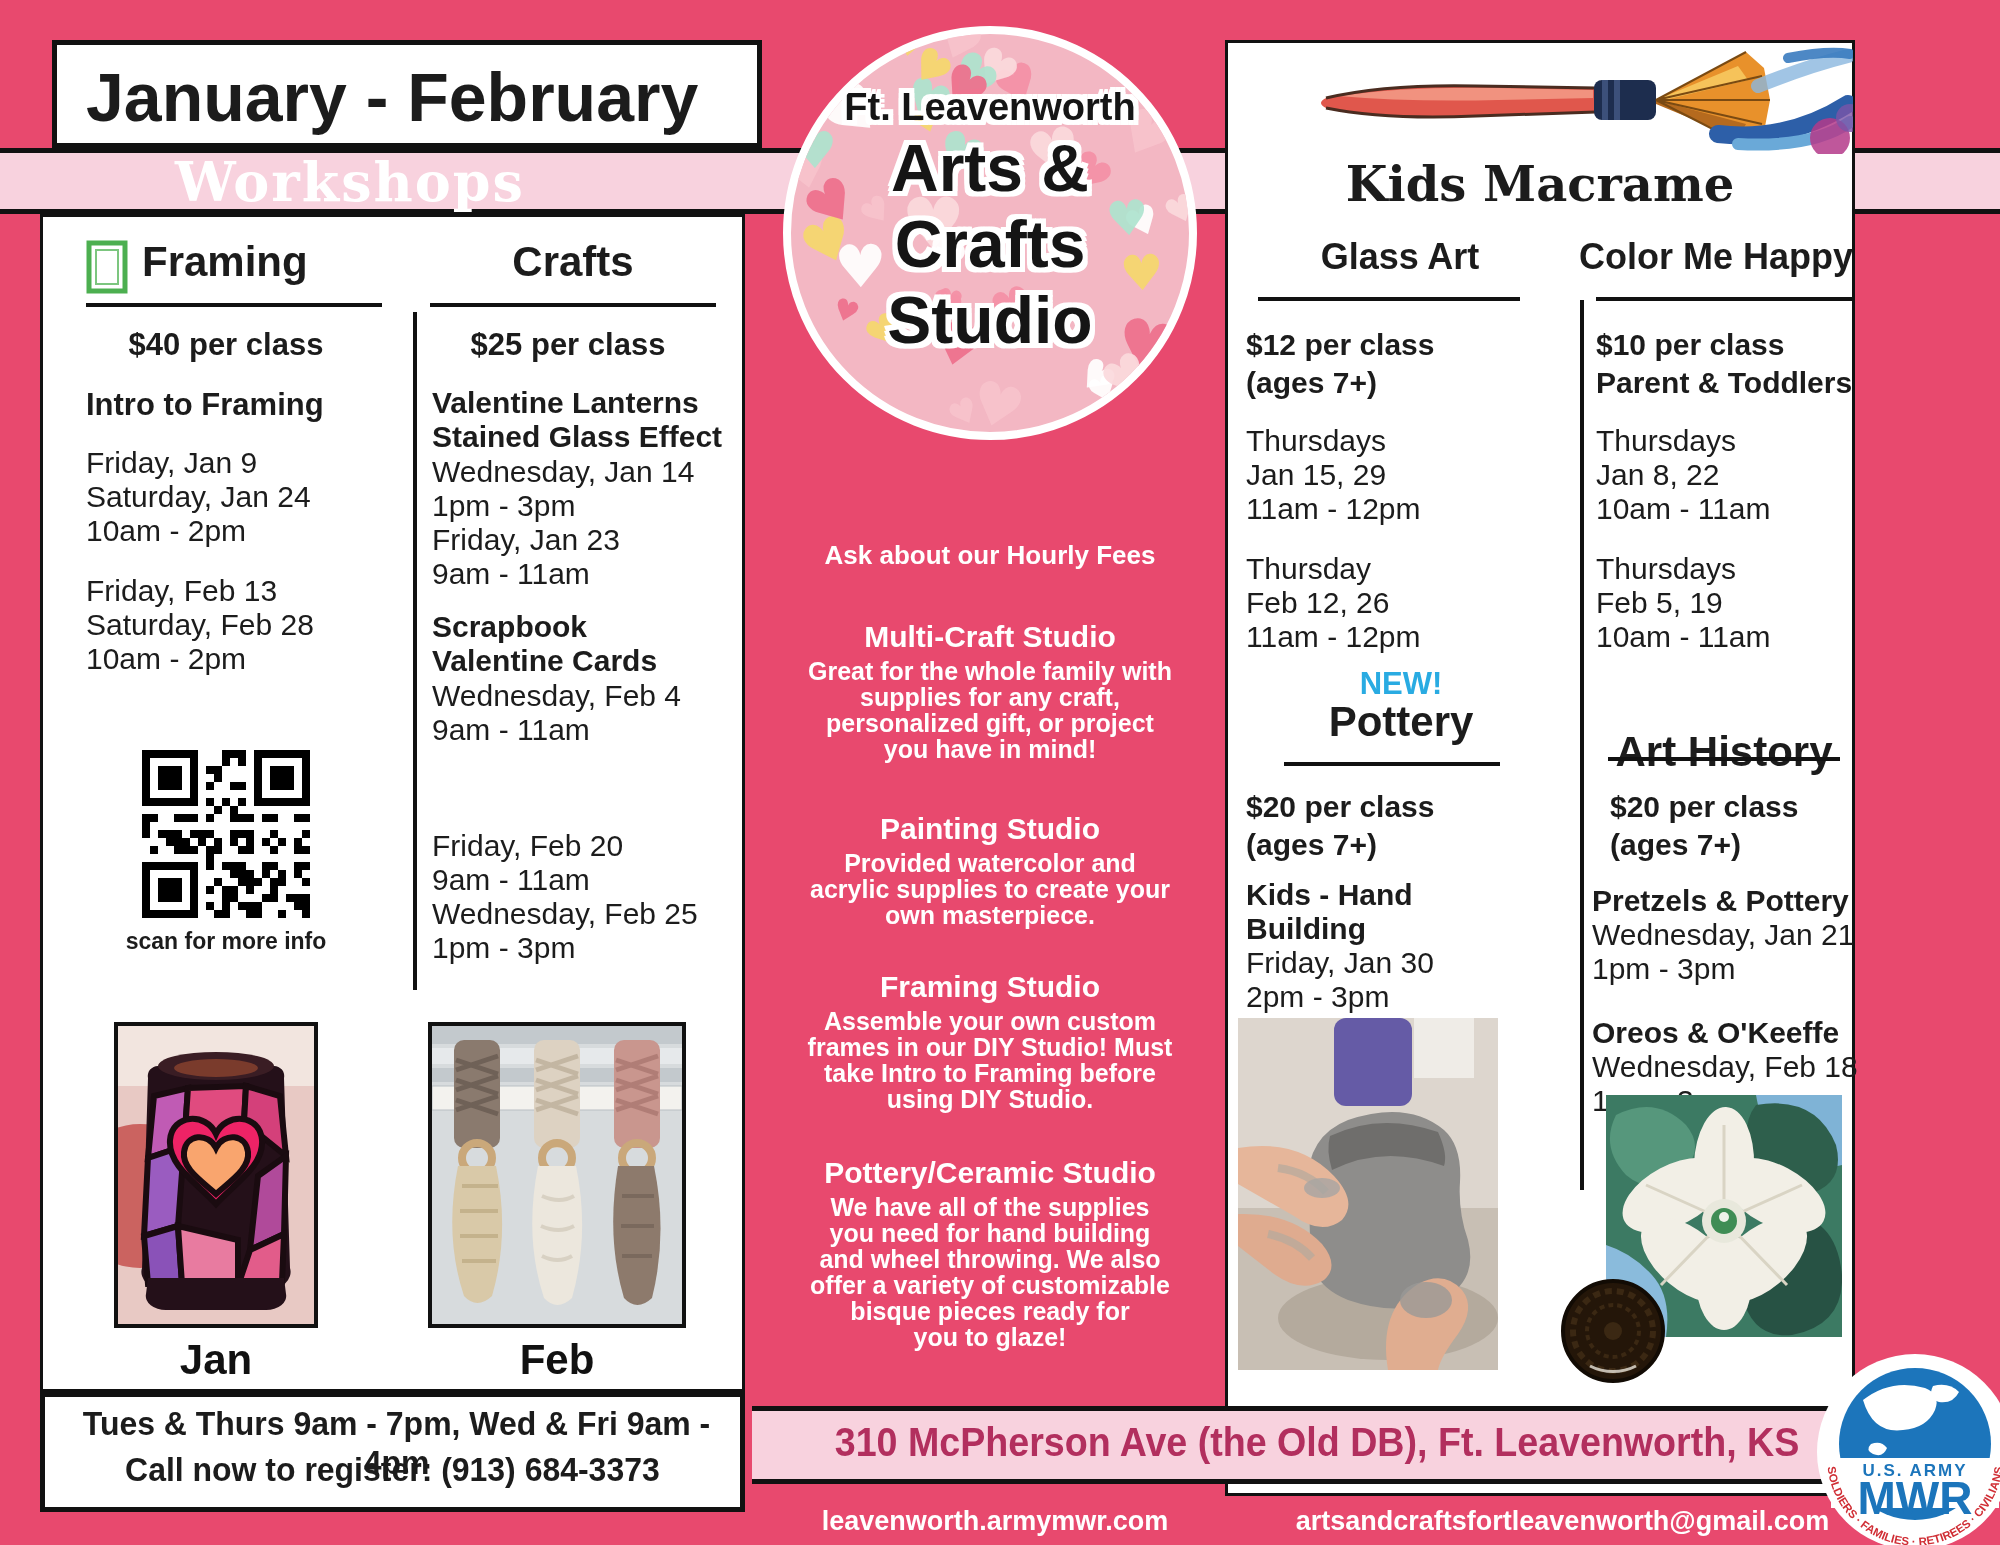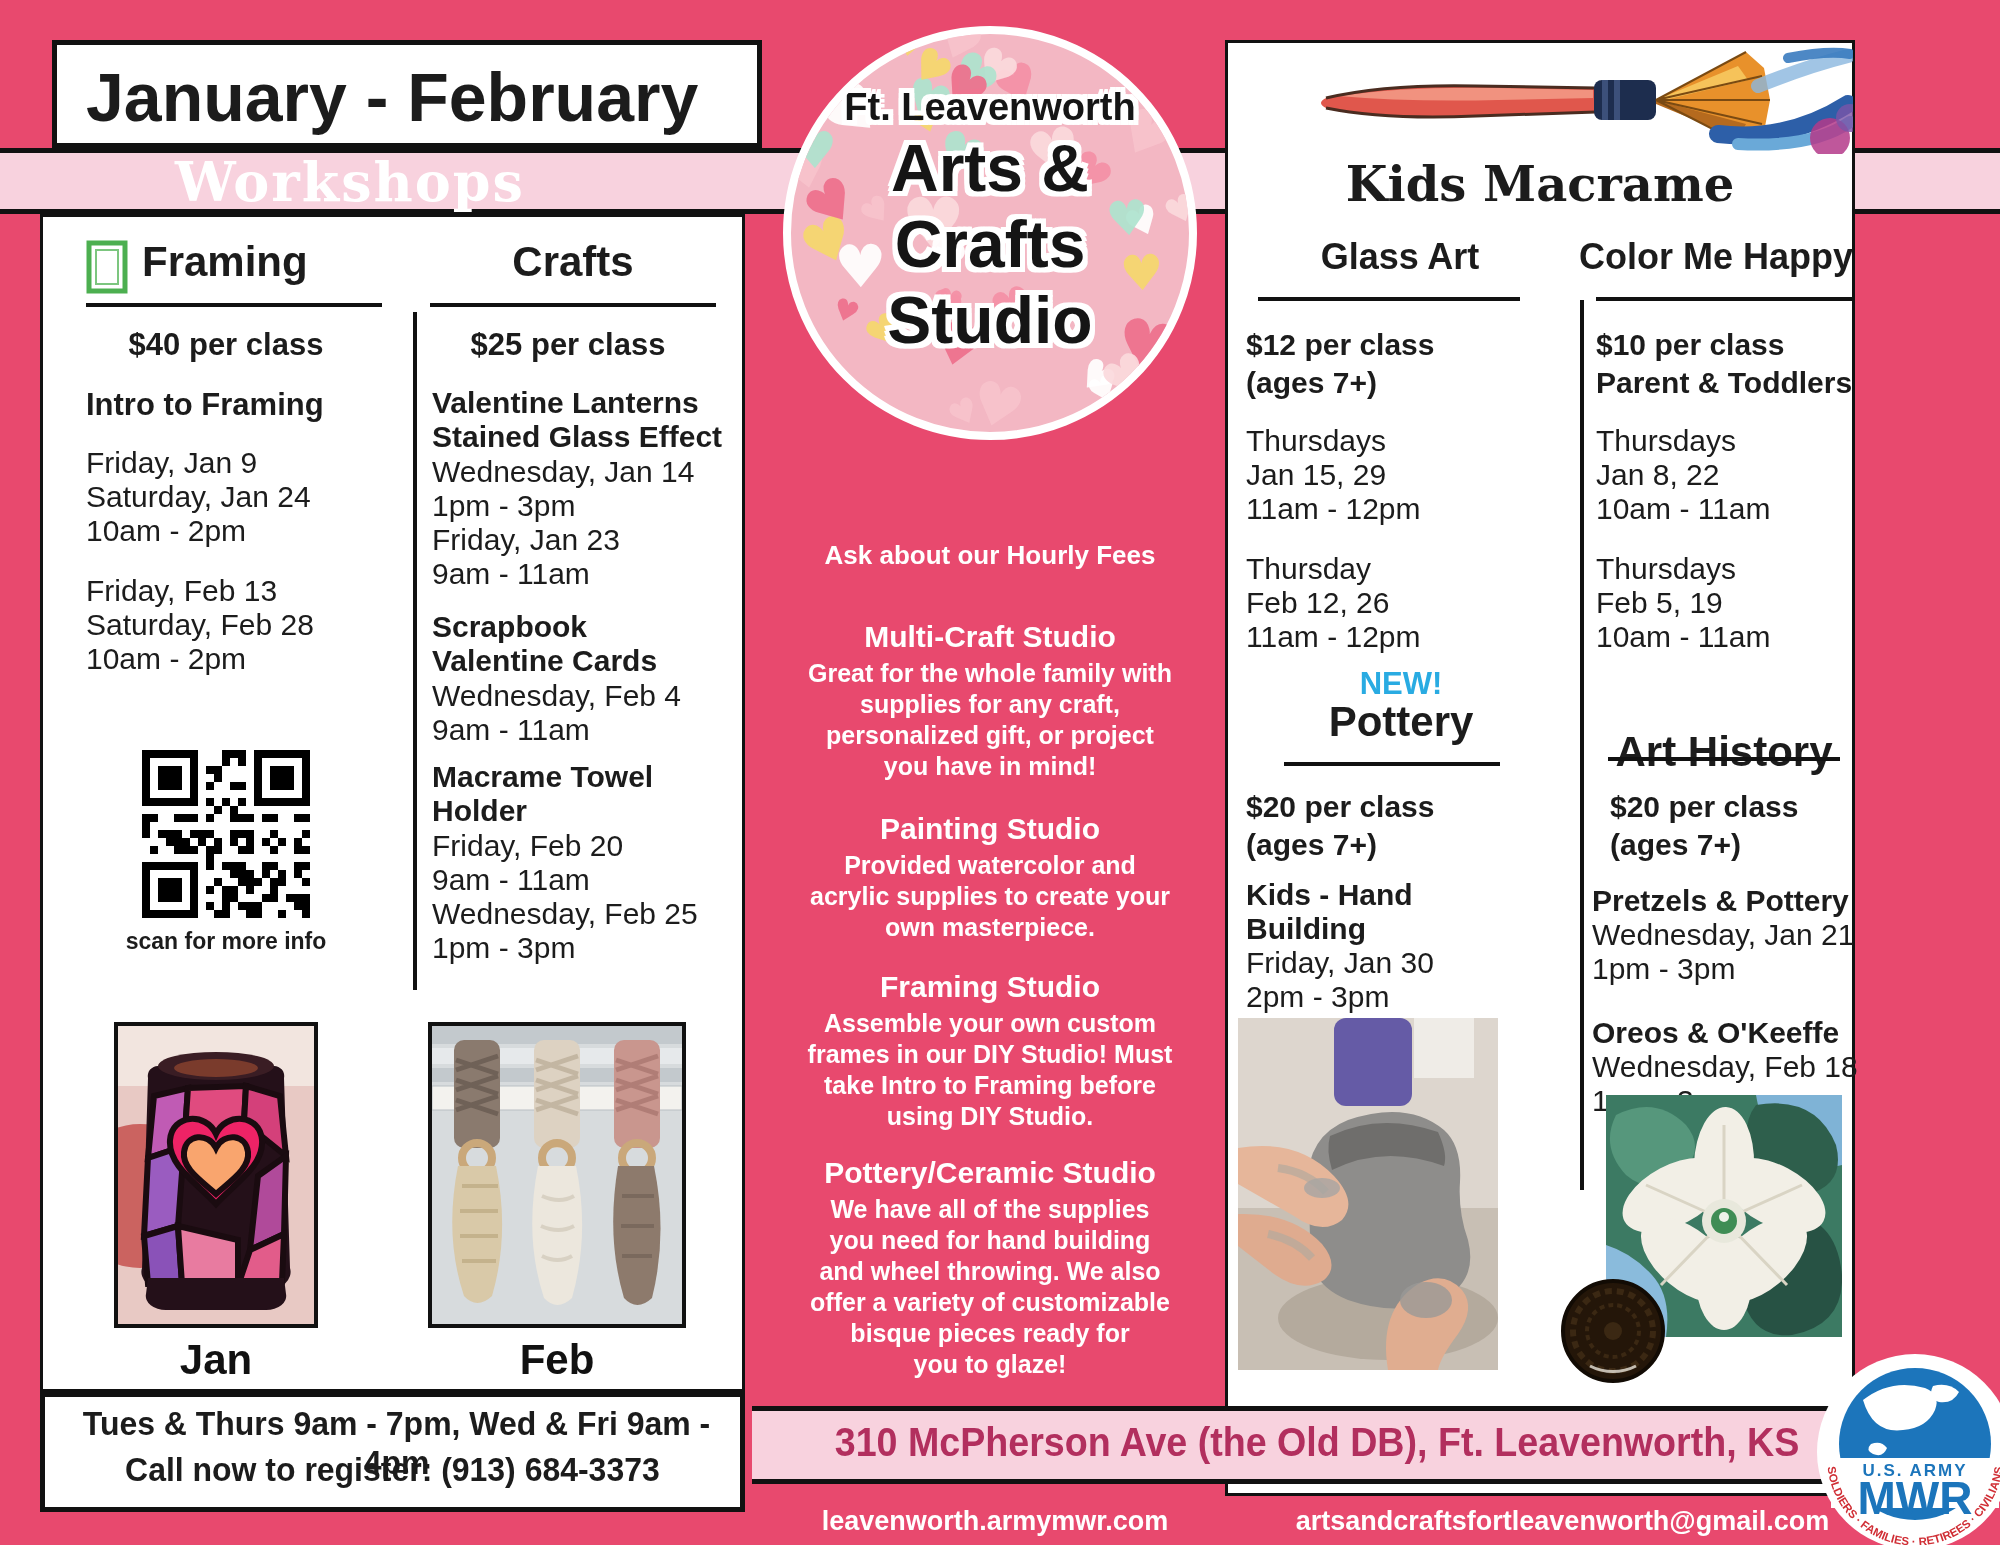--- a/index.html
+++ b/index.html
@@ -14,21 +14,21 @@
   .hline{background:#111;height:4px;}
   .vline{background:#111;width:4px;}
   .photo{border:4px solid #111;box-sizing:border-box;overflow:hidden;background:#fff;}
   .body30{font-size:30px;line-height:34px;}
   .kbody{font-size:30px;line-height:34px;}
   .price{font-size:31px;line-height:38px;font-weight:bold;}
   .colhead{font-size:42px;font-weight:bold;}
   .khead{font-size:36px;font-weight:bold;}
   .cwhite{color:#ffffff;font-weight:bold;}
   .yellow{color:#ffffff;font-weight:bold;font-size:30px;}
-  .cbody{color:#ffffff;font-weight:bold;font-size:25px;line-height:31px;}
+  .cbody{color:#ffffff;font-weight:bold;font-size:25px;line-height:26px;}
   .outline-w{color:#151515;
     text-shadow:-5px -5px 0 #fff,5px -5px 0 #fff,-5px 5px 0 #fff,5px 5px 0 #fff,
                 -5px 0 0 #fff,5px 0 0 #fff,0 -5px 0 #fff,0 5px 0 #fff;}
   .bubble{color:#111;font-weight:bold;font-size:42px;
     text-shadow:-3px -3px 0 #fff,3px -3px 0 #fff,-3px 3px 0 #fff,3px 3px 0 #fff,
                 -3px 0 0 #fff,3px 0 0 #fff,0 -3px 0 #fff,0 3px 0 #fff;}
   .condensed{display:inline-block;transform:scaleX(0.94);transform-origin:center;}
   #badge-circle{border-radius:50%;border:8px solid #ffffff;overflow:hidden;background:#f3b7c3;
     box-sizing:border-box;}
   #badge-hearts span{position:absolute;font-family:"DejaVu Sans",sans-serif;line-height:1;}
@@ -199,22 +199,20 @@
   <div class="abs pre body30" style="left:432px;top:455px;">Wednesday, Jan 14
 1pm - 3pm
 Friday, Jan 23
 9am - 11am</div>
 
   <div class="abs pre b body30" style="left:432px;top:610px;">Scrapbook
 Valentine Cards</div>
   <div class="abs pre body30" style="left:432px;top:679px;">Wednesday, Feb 4
 9am - 11am</div>
 
-  <div class="abs pre b body30" style="left:432px;top:760px;">Macrame Towel
-Holder</div>
   <div class="abs pre body30" style="left:432px;top:829px;">Friday, Feb 20
 9am - 11am
 Wednesday, Feb 25
 1pm - 3pm</div>
 
   <div class="abs photo" style="left:114px;top:1022px;width:204px;height:306px;">
     <svg width="196" height="298" viewBox="0 0 196 298">
       <rect width="196" height="298" fill="#e8c9c4"></rect>
       <circle cx="22" cy="170" r="72" fill="#c2403f" opacity="0.75"></circle>
       <rect x="0" y="0" width="196" height="60" fill="#f4ece6" opacity="0.8"></rect>

